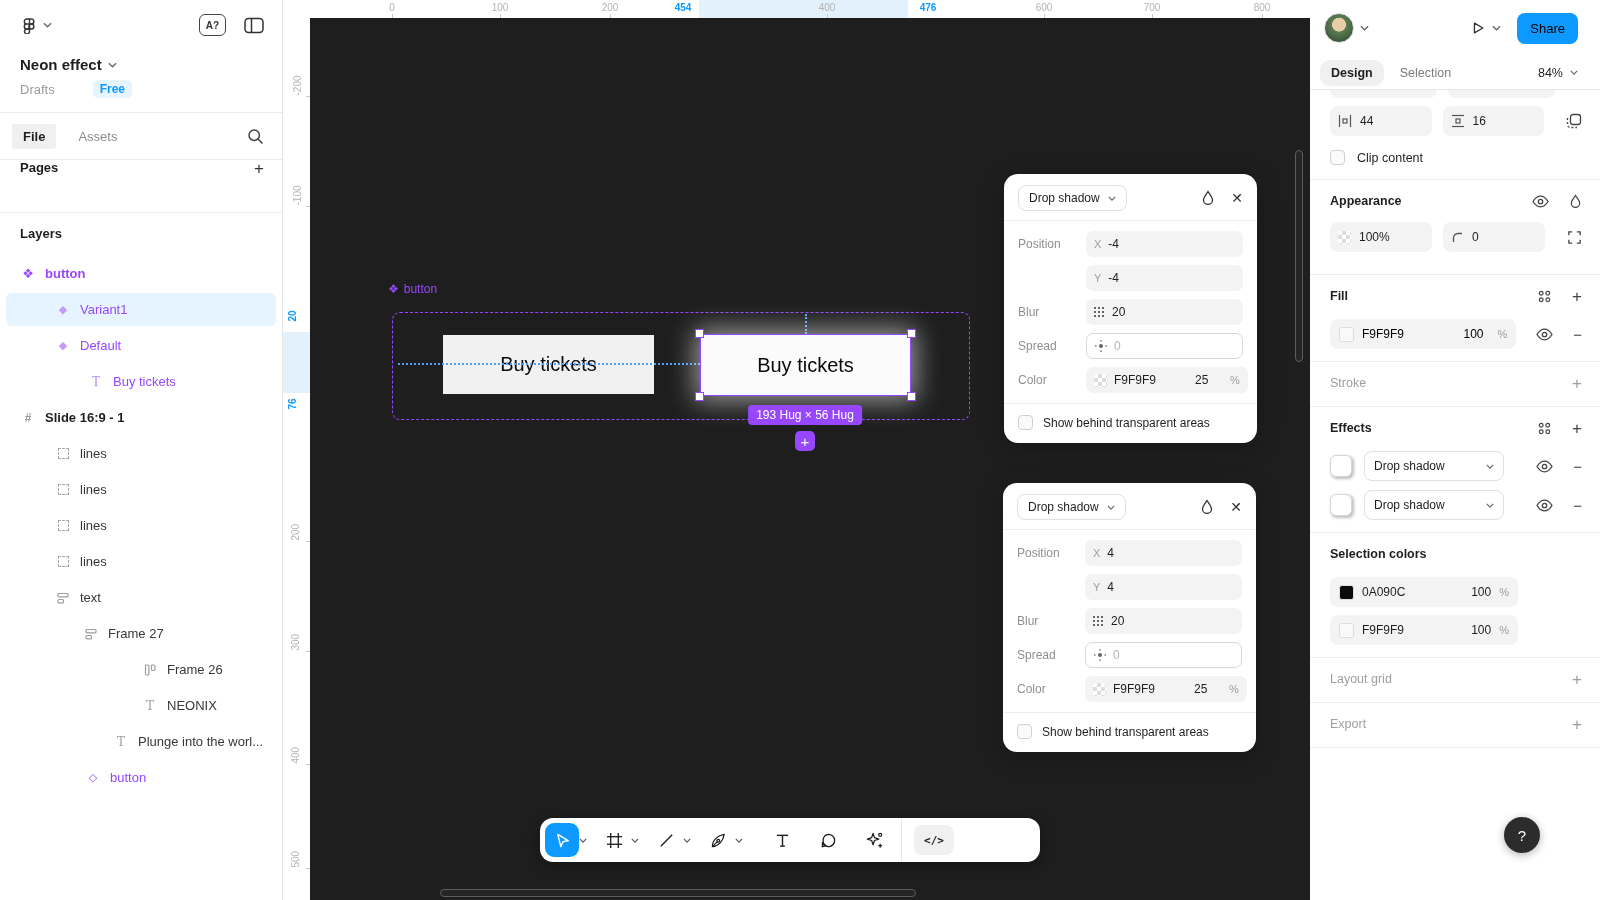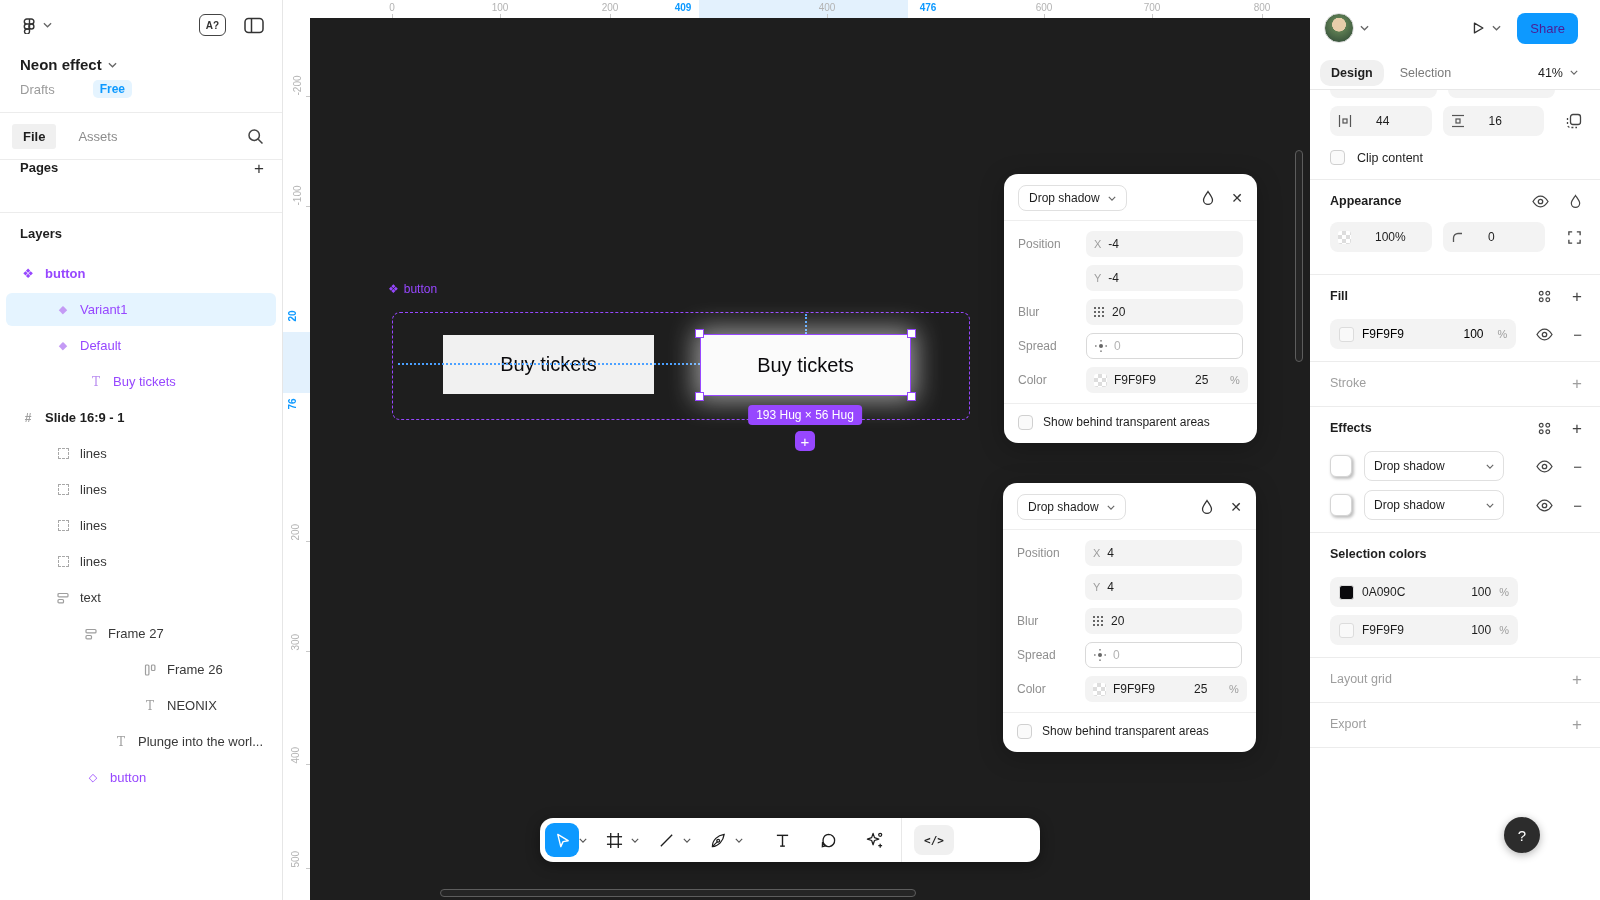--- a/index.html
+++ b/index.html
@@ -73,40 +73,40 @@
   .sp-body { padding:10px 14px 6px; }
   .sp-row { display:flex; align-items:center; margin-bottom:8px; }
   .sp-label { width:68px; font-size:12px; color:#8f8f8f; flex:none; }
   .sp-field { flex:1; height:26px; background:#f3f3f3; border-radius:7px; display:flex; align-items:center; padding:0 8px; gap:7px; font-size:12px; }
   .sp-field.white { background:#fff; border:1px solid #d9d9d9; }
   .sp-prefix { color:#9e9e9e; font-size:11px; }
   .sp-field input { border:none; background:transparent; outline:none; font:inherit; color:#1e1e1e; width:100%; min-width:0; }
   .sp-field input::placeholder { color:#b3b3b3; }
   .pct { color:#9e9e9e; font-size:11px; }
   .checker { width:13px; height:13px; border-radius:3px; background:conic-gradient(#ddd 0 25%, #fff 0 50%, #ddd 0 75%, #fff 0); background-size:8px 8px; flex:none; }
-  .sp-foot { border-top:1px solid #eee; padding:11px 14px 13px; display:flex; align-items:flex-start; gap:10px; font-size:12px; color:#1e1e1e; }
+  .sp-foot { border-top:1px solid #eee; padding:11px 14px 13px; display:flex; align-items:center; gap:10px; font-size:12px; color:#1e1e1e; }
   .checkbox { width:15px; height:15px; border:1px solid #d0d0d0; border-radius:4px; background:#fafafa; flex:none; }
   .op-box { display:flex; align-items:center; gap:13px; margin-left:4px; padding-left:10px; }
 
   
   #sidebar-right { position:absolute; left:1310px; top:0; width:290px; height:900px; background:#fff; z-index:5; }
   .rs-top { height:56px; display:flex; align-items:center; padding:0 22px 0 14px; }
   .avatar { width:30px; height:30px; border-radius:50%; background:radial-gradient(circle at 50% 38%, #e8cdaa 0 30%, #5d7d52 32%, #39543c 80%); border:1px solid #e0e0e0; }
   .rs-top .spacer { flex:1; }
-  .share-btn { background:#0d99ff; color:#4c1d95; font-size:13px; font-weight:500; padding:8px 13px; border-radius:8px; margin-left:16px; border:none; }
+  .share-btn { background:#0d99ff; color:#000000; font-size:13px; font-weight:500; padding:8px 13px; border-radius:8px; margin-left:16px; border:none; }
   .rs-tabs { height:34px; display:flex; align-items:center; padding:0 22px 0 10px; border-bottom:1px solid #e8e8e8; }
   .rs-tab-design { font-size:12.5px; font-weight:600; background:#f0f0f0; border-radius:10px; padding:6px 11px; }
   .rs-tab-proto { font-size:12.5px; color:#7a7a7a; margin-left:16px; }
   .rs-tabs .spacer { flex:1; }
   .rs-zoom { font-size:12.5px; display:flex; align-items:center; gap:7px; }
   .rs-scroll { }
   .sliver-row { display:flex; gap:11px; padding:0 0 0 20px; height:10px; overflow:hidden; }
   .sliver { width:107px; height:18px; background:#f3f3f3; border-radius:8px; margin-top:-10px; }
   .field-row { display:flex; align-items:center; padding:6px 18px 4px 20px; gap:11px; }
-  .in-field { width:107px; height:30px; background:#f3f3f3; border-radius:8px; display:flex; align-items:center; gap:24px; padding:0 8px; font-size:12px; }
+  .in-field { width:107px; height:30px; background:#f3f3f3; border-radius:8px; display:flex; align-items:center; gap:8px; padding:0 8px; font-size:12px; }
   .in-field input { border:none; background:transparent; outline:none; font:inherit; width:100%; min-width:0; color:#1e1e1e; }
   .field-row .spacer { flex:1; }
   .clip-row { display:flex; align-items:center; gap:12px; padding:10px 20px 14px; font-size:12.5px; }
   .rs-sec { border-top:1px solid #ececec; padding:0 18px 12px 20px; }
   .sec-head { height:42px; display:flex; align-items:center; }
   .sec-title { font-size:12.5px; font-weight:600; }
   .sec-title.gray { color:#9e9e9e; font-weight:400; }
   .sec-head .spacer { flex:1; }
   .sec-head .icon-btn { margin-left:20px; color:#444; }
   .swatch-field { width:188px; height:30px; background:#f3f3f3; border-radius:8px; display:flex; align-items:center; gap:8px; padding:0 9px; font-size:12px; }
@@ -273,21 +273,21 @@
     <span class="l-icon purple diamond">◇</span>
     <span class="purple">button</span>
   </div>
 </div>
 
 <div id="ruler-top">
   <div class="r-hl" style="left:416px;width:209px"></div>
   <span class="r-num" style="left:109px">0</span>
   <span class="r-num" style="left:217px">100</span>
   <span class="r-num" style="left:327px">200</span>
-  <span class="r-num blue" style="left:400px">409</span>
+  <span class="r-num blue" style="left:400px">454</span>
   <span class="r-num" style="left:544px">400</span>
   <span class="r-num blue" style="left:645px">476</span>
   <span class="r-num" style="left:761px">600</span>
   <span class="r-num" style="left:869px">700</span>
   <span class="r-num" style="left:979px">800</span>
   <span class="r-tick" style="left:109px"></span>
     <span class="r-tick" style="left:217px"></span>
   <span class="r-tick" style="left:327px"></span>
     <span class="r-tick" style="left:544px"></span>
   <span class="r-tick" style="left:761px"></span>
@@ -521,21 +521,21 @@
           <polyline points="1,1 5,5 9,1"></polyline>
         </svg>
     </span>
     <button class="share-btn">Share</button>
   </div>
   <div class="rs-tabs">
     <span class="rs-tab-design">Design</span>
     <span class="rs-tab-proto">Selection</span>
     <span class="spacer"></span>
     <span class="rs-zoom">
-      <span>41%</span>
+      <span>84%</span>
       <svg width="8" height="5" viewBox="0 0 10 6" fill="none" stroke="#666" stroke-width="1.4">
           <polyline points="1,1 5,5 9,1"></polyline>
         </svg>
     </span>
   </div>
 
   <div class="rs-scroll">
     <div class="sliver-row">
       <span class="sliver"></span>
         <span class="sliver"></span>

